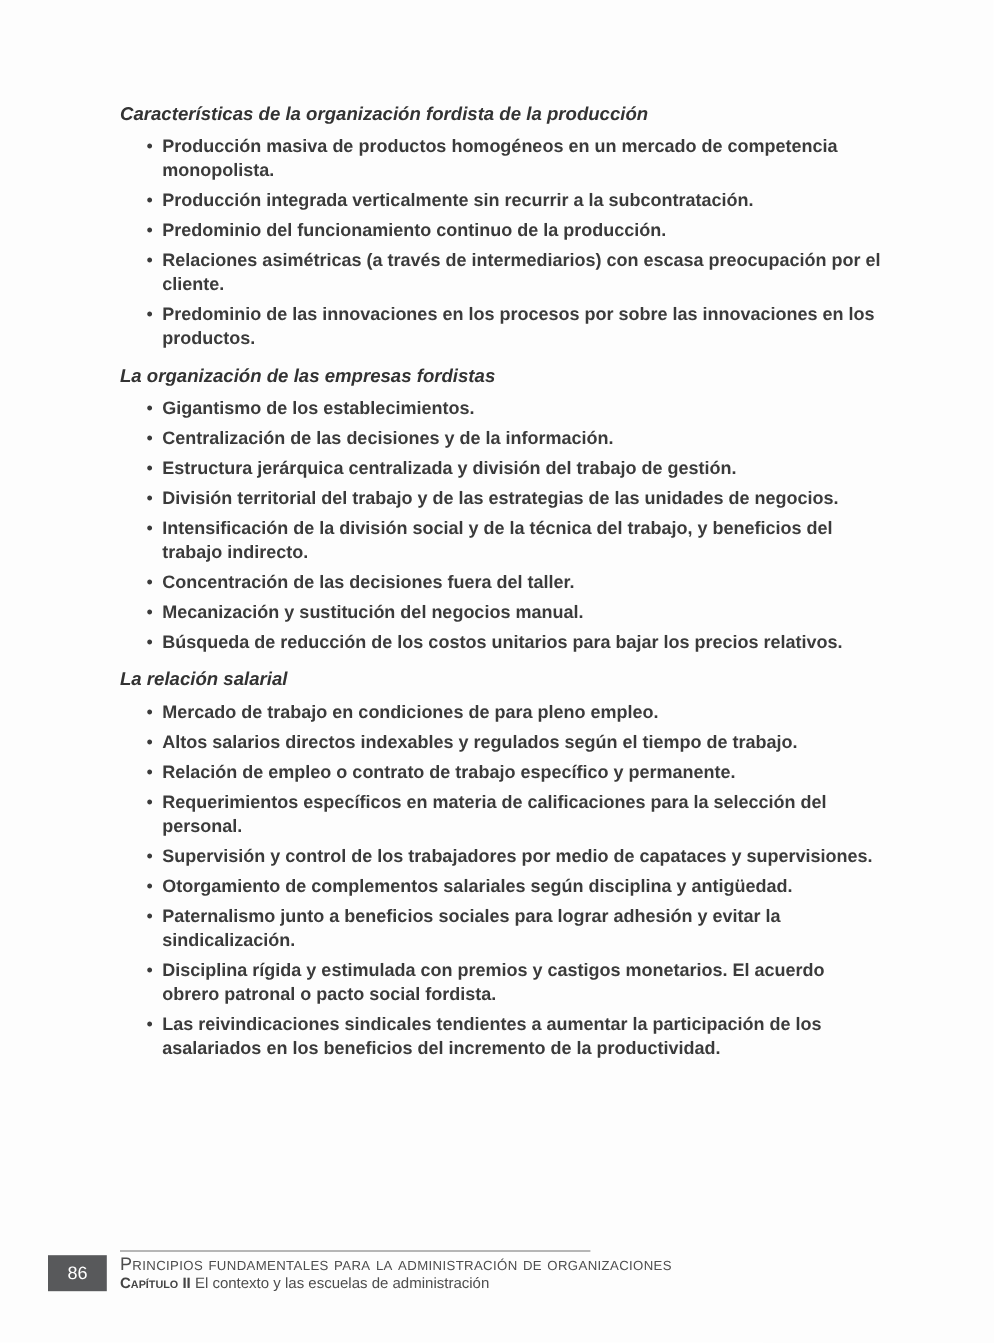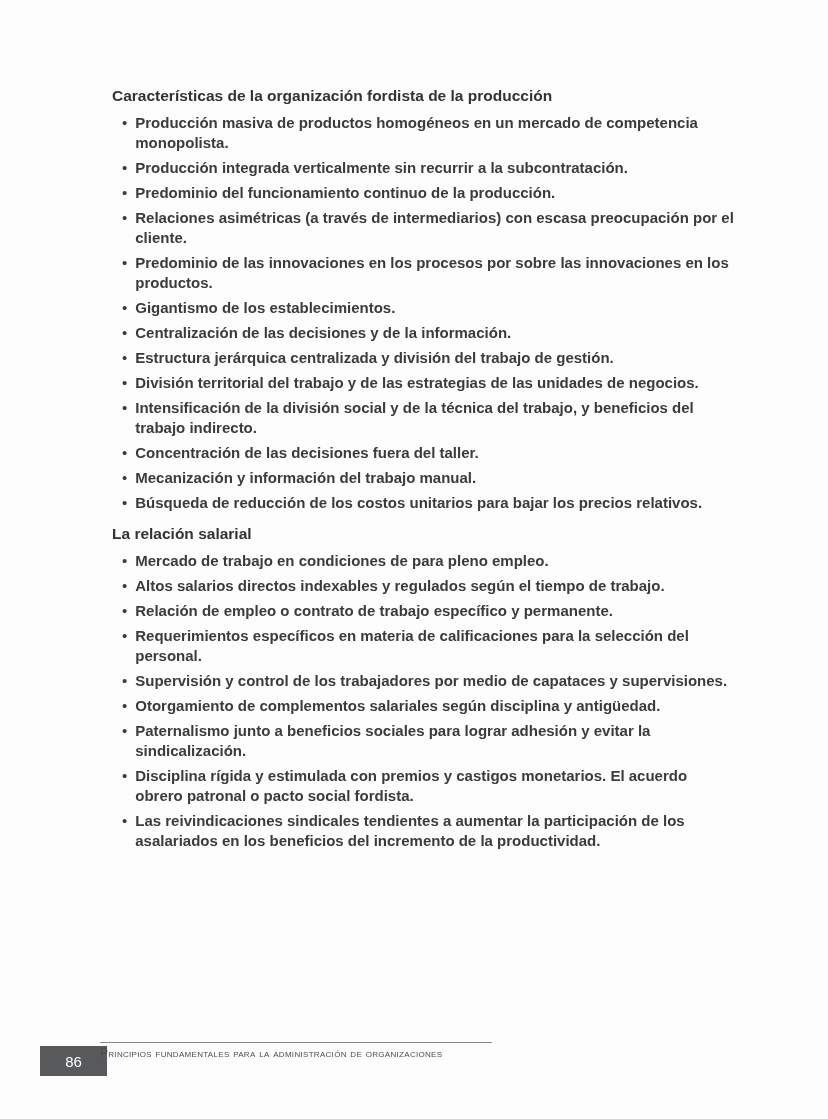--- a/index.html
+++ b/index.html
@@ -18,22 +18,23 @@
   }
   .content {
     position: absolute;
     left: 100px;
     top: 86px;
     width: 634px;
   }
   .section-title {
     font-size: 15.5px;
     font-weight: bold;
+    font-style: italic;
     color: #333333;
-    margin: 11px 0 7px 12px;
+    margin: 11px 0 7px 0;
     line-height: 20px;
   }
   section:first-child .section-title {
     margin-top: 0;
   }
   .bullet-list {
     list-style: none;
     margin: 0;
     padding: 0;
   }
@@ -53,21 +54,21 @@
   }
   .li-text {
     flex: 1 1 auto;
     font-weight: bold;
   }
   
   .page-number-box {
     position: absolute;
     left: 40px;
     top: 1046px;
-    width: 67px;
+    width: 49px;
     height: 30px;
     background: #58595b;
     color: #ffffff;
     display: flex;
     align-items: center;
     justify-content: center;
     font-size: 15px;
   }
   .footer-text {
     position: absolute;
@@ -75,21 +76,21 @@
     top: 1042px;
     width: 440px;
   }
   .footer-rule {
     width: 392px;
     border-top: 1px solid #888888;
     margin: 0 0 3px 0;
   }
   .footer-line1 {
     font-variant: small-caps;
-    font-size: 12px;
+    font-size: 15px;
     line-height: 15px;
     letter-spacing: 0.3px;
     color: #4d4d4d;
     white-space: nowrap;
   }
   .footer-line2 {
     font-size: 12.5px;
     line-height: 16px;
     color: #4d4d4d;
     white-space: nowrap;
@@ -125,20 +126,21 @@
             <span class="bullet">•</span>
             <span class="li-text">Relaciones asimétricas (a través de intermediarios) con escasa preocupación por el cliente.</span>
           </li>
           <li>
             <span class="bullet">•</span>
             <span class="li-text">Predominio de las innovaciones en los procesos por sobre las innovaciones en los productos.</span>
           </li>
         </ul>
       </section>
       <section>
+        <h2 class="section-title">La organización de las empresas fordistas</h2>
         <ul class="bullet-list">
           <li>
             <span class="bullet">•</span>
             <span class="li-text">Gigantismo de los establecimientos.</span>
           </li>
           <li>
             <span class="bullet">•</span>
             <span class="li-text">Centralización de las decisiones y de la información.</span>
           </li>
           <li>
@@ -156,21 +158,21 @@
           <li>
             <span class="bullet">•</span>
             <span class="li-text">Intensificación de la división social y de la técnica del trabajo, y beneficios del trabajo indirecto.</span>
           </li>
           <li>
             <span class="bullet">•</span>
             <span class="li-text">Concentración de las decisiones fuera del taller.</span>
           </li>
           <li>
             <span class="bullet">•</span>
-            <span class="li-text">Mecanización y información del trabajo manual.</span>
+            <span class="li-text">Mecanización y sustitución del negocios manual.</span>
           </li>
           <li>
             <span class="bullet">•</span>
             <span class="li-text">Búsqueda de reducción de los costos unitarios para bajar los precios relativos.</span>
           </li>
         </ul>
       </section>
       <section>
         <h2 class="section-title">La relación salarial</h2>
         <ul class="bullet-list">
@@ -214,15 +216,19 @@
       </section>
     </main>
 
   <div class="page-number-box">
     <span>86</span>
   </div>
 
   <div class="footer-text">
     <div class="footer-rule"></div>
     <div class="footer-line1">Principios fundamentales para la administración de organizaciones</div>
+    <div class="footer-line2">
+      <span class="chapter-label">Capítulo II</span>
+      <span class="chapter-title">El contexto y las escuelas de administración</span>
+    </div>
   </div>
 
 </div>
 
 </body></html>

